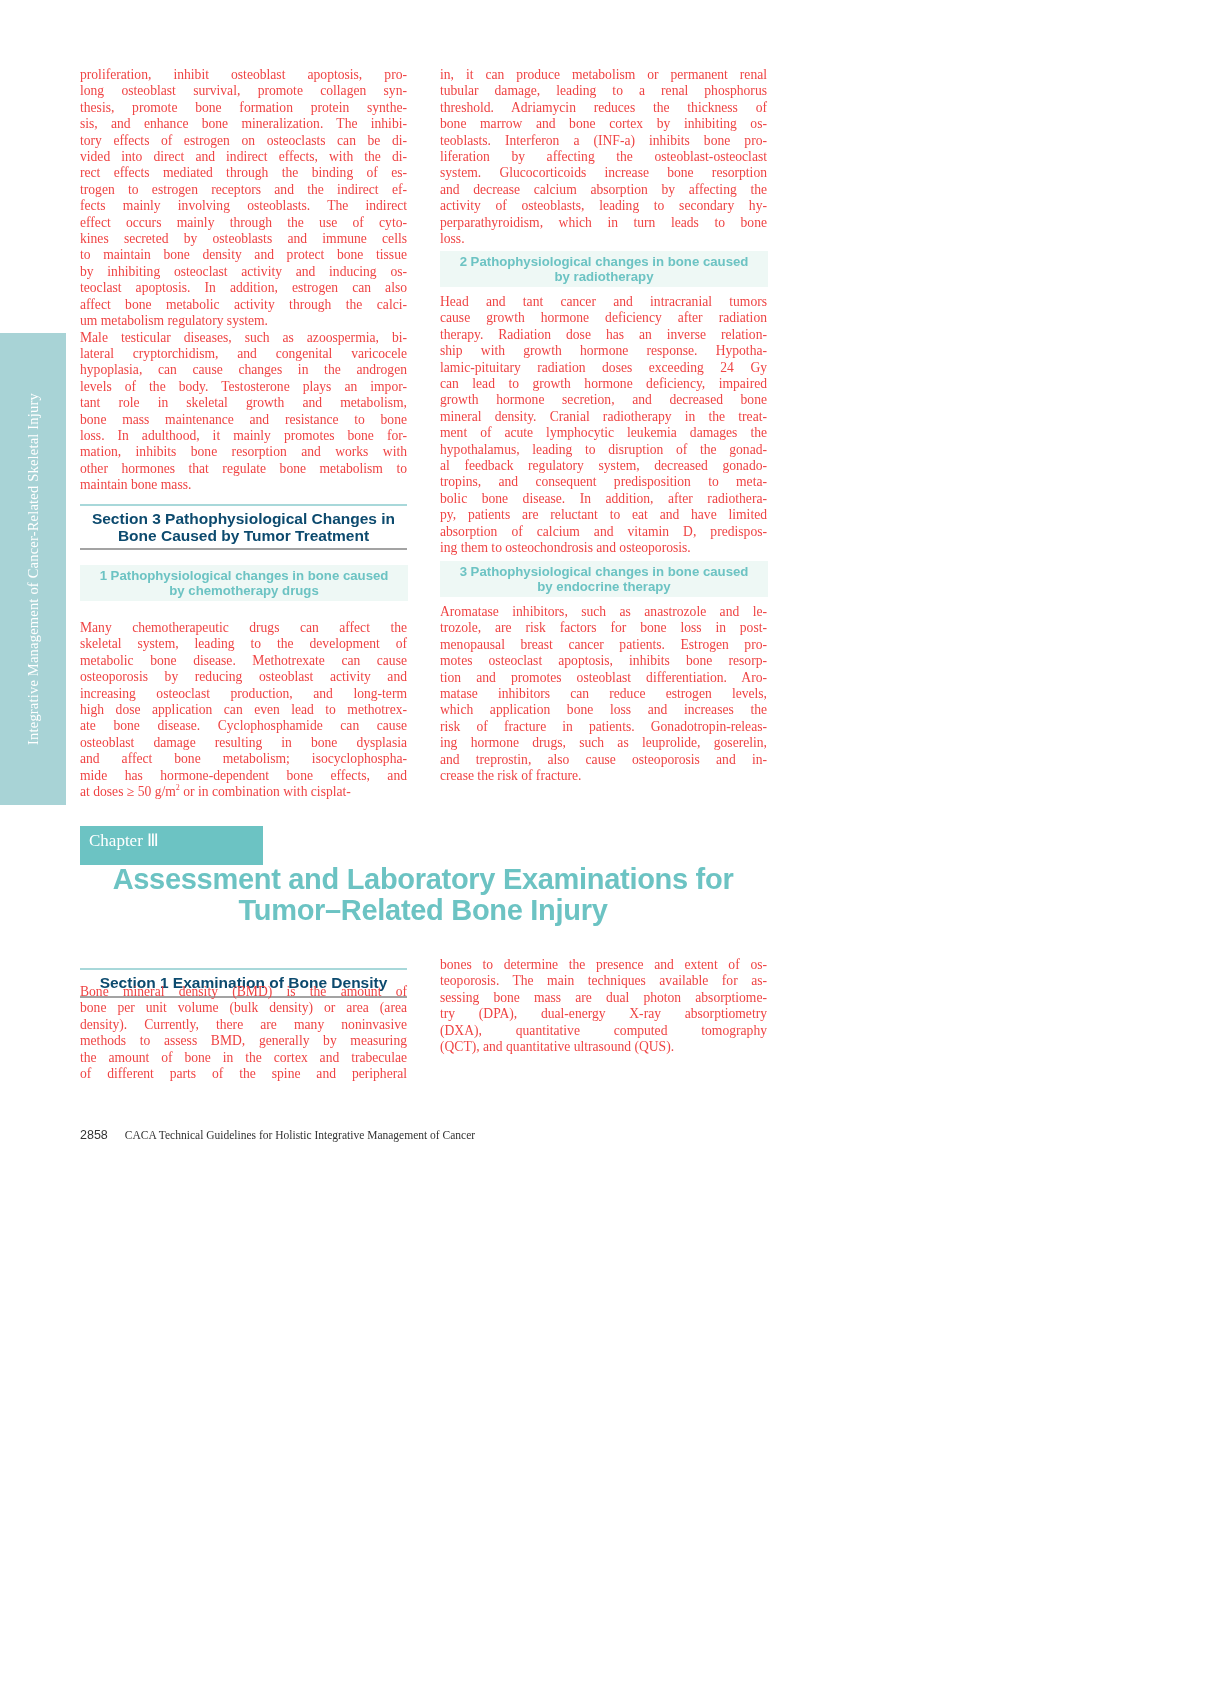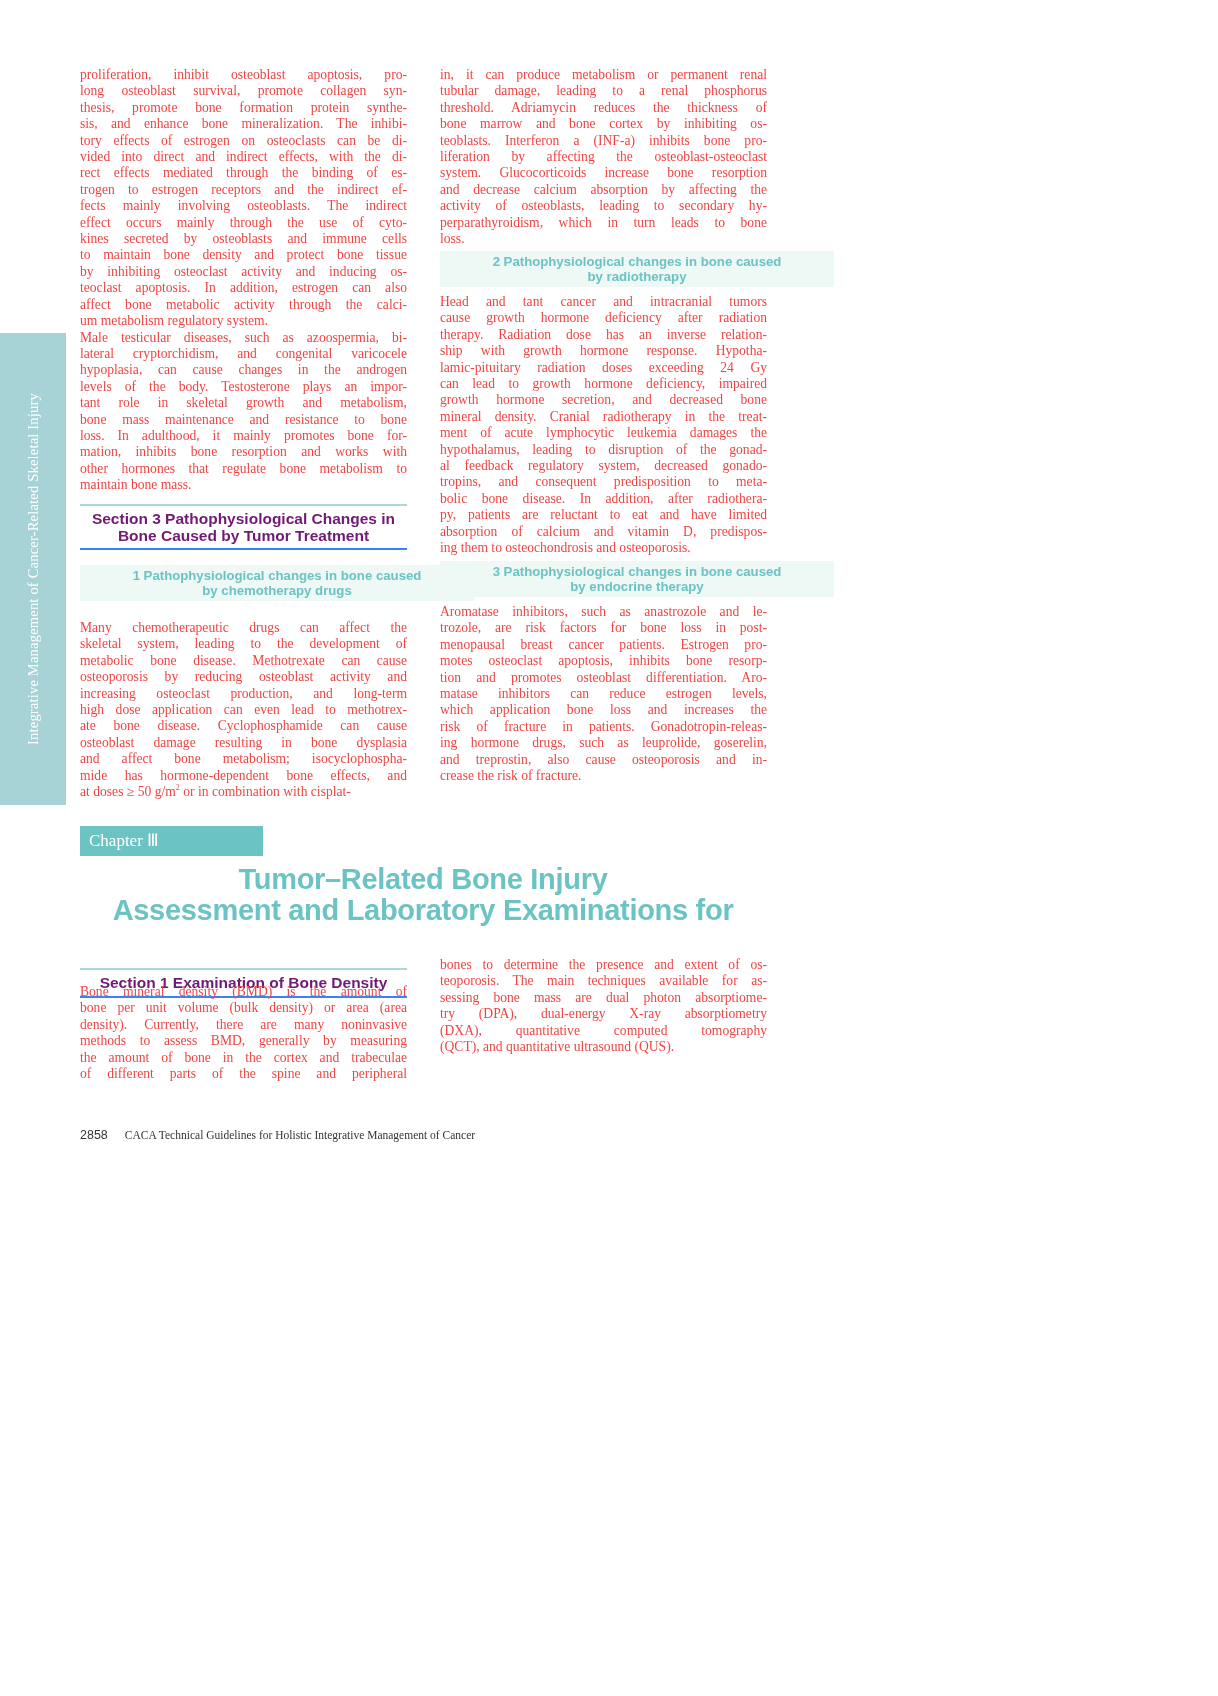--- a/index.html
+++ b/index.html
@@ -3,23 +3,23 @@
 <meta charset="utf-8">
 <style>
   html, body { margin:0; padding:0; background:#ffffff; }
   body { width:1218px; height:1696px; position:relative; overflow:hidden; }
   .col { position:absolute; width:327px; font-family:"Liberation Serif", serif; font-size:13.6px; line-height:16.4px; color:#ef4444; }
   .col p { margin:0; text-align:justify; }
   .col p .ln { display:block; text-align:justify; text-align-last:justify; white-space:nowrap; }
   .col p .ln.last { text-align-last:left; }
   .side-tab { position:absolute; left:0; top:333px; width:66px; height:472px; background:#a8d3d6; }
   .side-tab span { position:absolute; left:50%; top:50%; transform:translate(-50%,-50%) rotate(-90deg); white-space:nowrap; font-family:"Liberation Serif", serif; font-size:14.5px; color:#ffffff; letter-spacing:0.2px; }
-  .sec-head { position:absolute; width:327px; border-top:2px solid #a8d8da; border-bottom:2px solid #3b82f6; text-align:center; font-family:"Liberation Sans", sans-serif; font-weight:bold; color:#701a75; }
-  .sub-head { position:absolute; width:394px; background:#eef8f5; text-align:center; font-family:"Liberation Sans", sans-serif; font-weight:bold; color:#6cc3c3; font-size:13.2px; line-height:15px; padding:3px 0 3px 0; }
-  .chapter-box { position:absolute; left:80px; top:826px; width:183px; height:30px; background:#6cc3c3; color:#fff; font-family:"Liberation Serif", serif; font-size:17px; line-height:30px; padding-left:9px; box-sizing:border-box; }
+  .sec-head { position:absolute; width:327px; border-top:2px solid #a8d8da; border-bottom:2px solid #a3a3a3; text-align:center; font-family:"Liberation Sans", sans-serif; font-weight:bold; color:#0c4a6e; }
+  .sub-head { position:absolute; width:328px; background:#eef8f5; text-align:center; font-family:"Liberation Sans", sans-serif; font-weight:bold; color:#6cc3c3; font-size:13.2px; line-height:15px; padding:3px 0 3px 0; }
+  .chapter-box { position:absolute; left:80px; top:826px; width:183px; height:39px; background:#6cc3c3; color:#fff; font-family:"Liberation Serif", serif; font-size:17px; line-height:30px; padding-left:9px; box-sizing:border-box; }
   .chapter-title { position:absolute; left:80px; top:864px; width:686px; text-align:center; font-family:"Liberation Sans", sans-serif; font-weight:bold; font-size:29px; line-height:31px; color:#6cc3c3; letter-spacing:-0.3px; }
   .footer { position:absolute; left:80px; top:1128px; font-size:12px; color:#333; }
   .footer .pg { font-family:"Liberation Sans", sans-serif; font-size:12.5px; margin-right:14px; }
   .footer .ttl { font-family:"Liberation Serif", serif; font-size:11.5px; }
 </style>
 </head>
 <body>
 
 <div class="side-tab">
   <span>Integrative Management of Cancer-Related Skeletal Injury</span>
@@ -142,22 +142,22 @@
       <span class="ln">which application bone loss and increases the</span>
       <span class="ln">risk of fracture in patients. Gonadotropin-releas-</span>
       <span class="ln">ing hormone drugs, such as leuprolide, goserelin,</span>
       <span class="ln">and treprostin, also cause osteoporosis and in-</span>
       <span class="ln last">crease the risk of fracture.</span>
     </p>
 </div>
 
 <div class="chapter-box">Chapter  Ⅲ</div>
 <div class="chapter-title">
+  <div>Assessment and Laboratory Examinations for</div>
   <div>Tumor–Related Bone Injury</div>
-  <div>Assessment and Laboratory Examinations for</div>
 </div>
 
 <div class="sec-head" style="left:80px; top:968px; font-size:15.5px; line-height:20px; padding:3px 0 3px 0;">
   <div>Section 1 Examination of Bone Density</div>
 </div>
 
 <div class="col" style="left:80px; top:959px;margin-top:25px;">
   <p>
       <span class="ln">Bone mineral density (BMD) is the amount of</span>
       <span class="ln">bone per unit volume (bulk density) or area (area</span>

